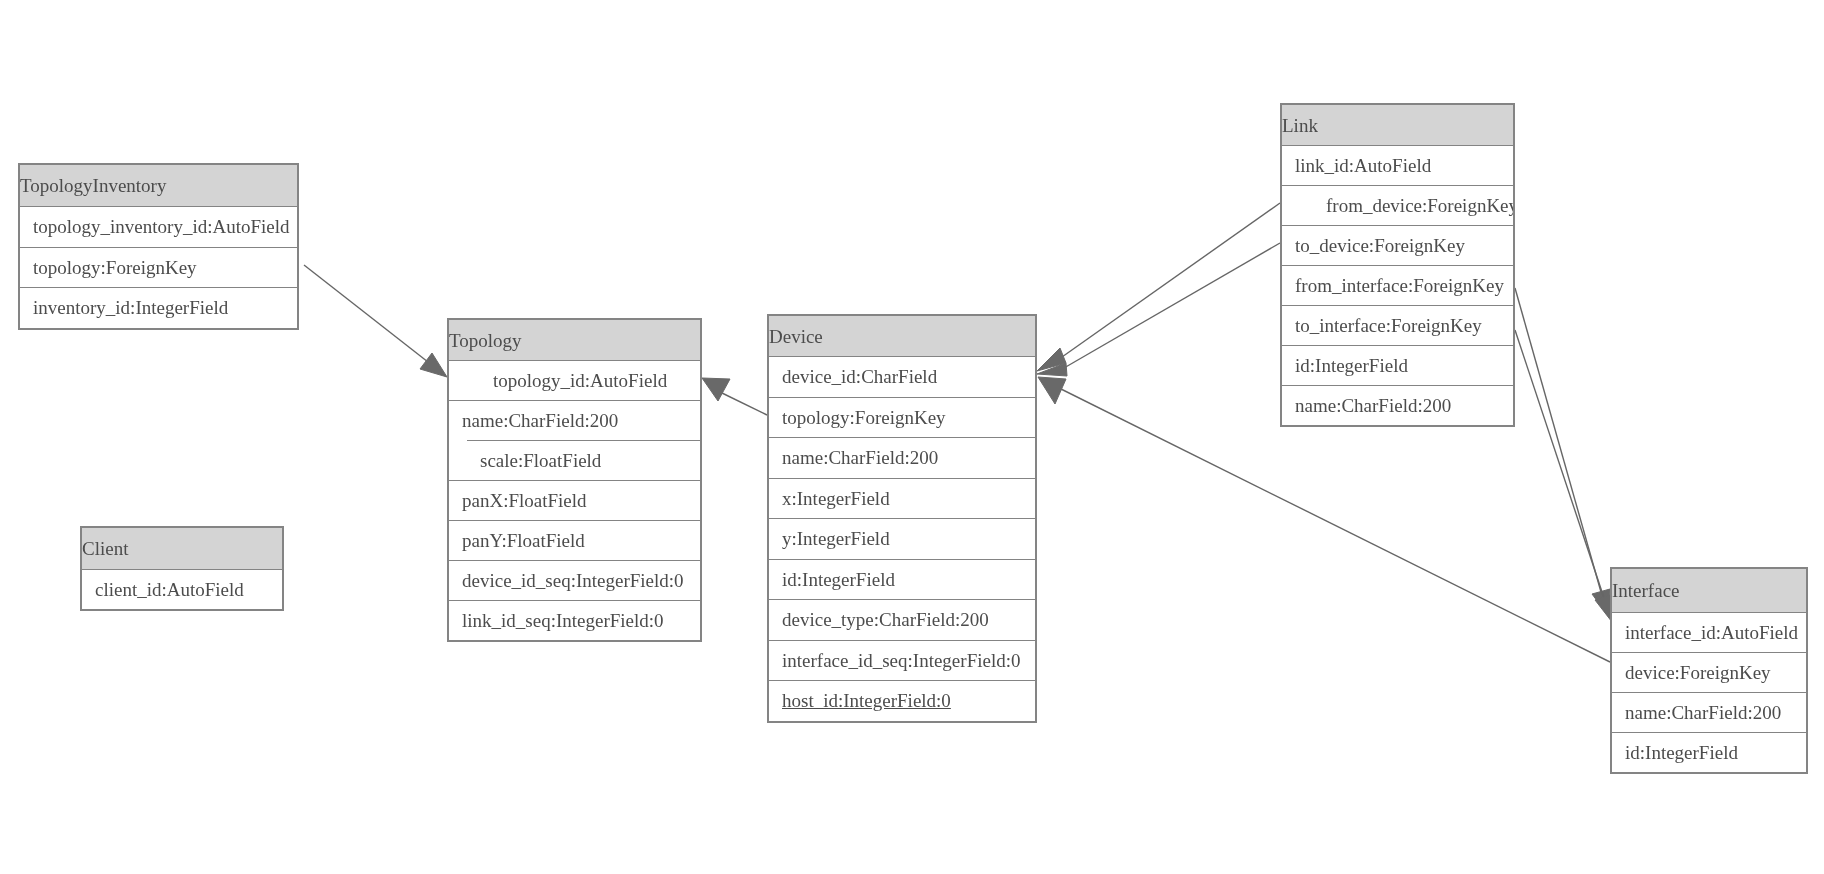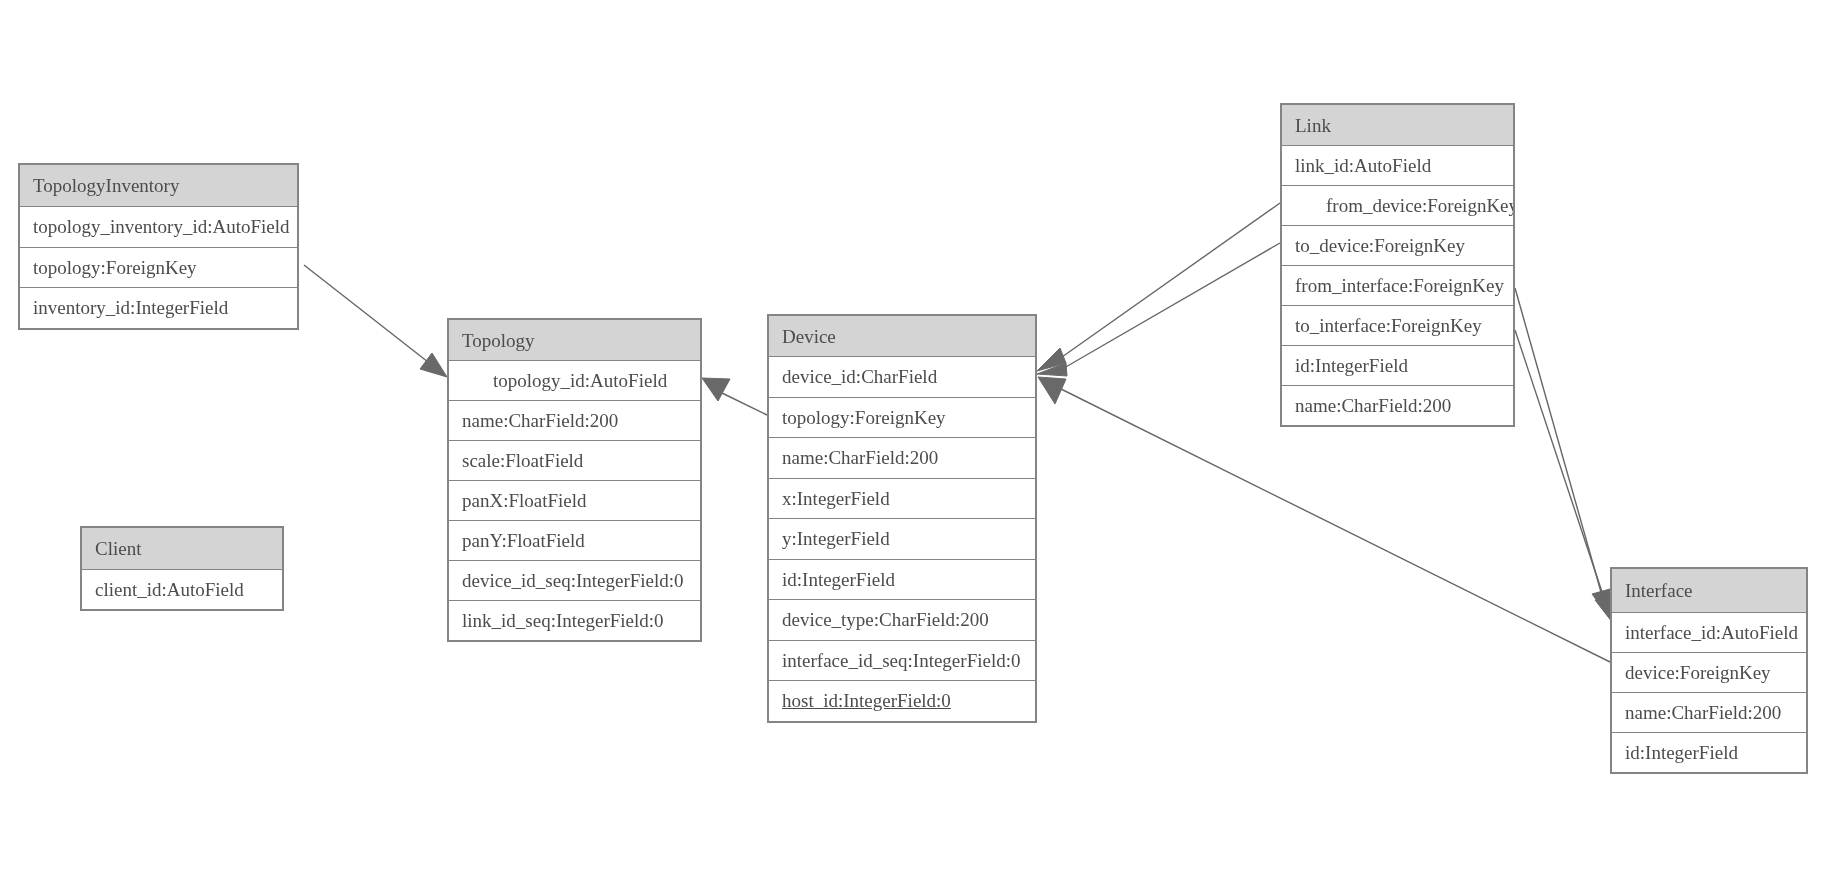--- a/index.html
+++ b/index.html
@@ -10,21 +10,21 @@
   }
   #edges{position:absolute;left:0;top:0;width:1824px;height:874px;}
   .db-table{
     position:absolute;box-sizing:border-box;
     border:2px solid var(--border,#848484);
     background:#fff;color:var(--text,#4c4c4c);
     font-size:19px;line-height:1;
   }
   .db-header{
     box-sizing:border-box;display:flex;align-items:center;
-    padding-left:13px;background:var(--header-fill,#d4d4d4);
+    background:var(--header-fill,#d4d4d4);
     white-space:nowrap;overflow:hidden;
   }
   .db-row{
     box-sizing:border-box;display:flex;align-items:center;
     padding-left:13px;background:#fff;
     border-top:1.5px solid var(--border,#848484);
     white-space:nowrap;overflow:hidden;
   }
 </style>
 </head>
@@ -51,21 +51,21 @@
       <div class="db-table" style="left: 18px; top: 163px; width: 281px;">
         <div class="db-header" style="height: 41px;">TopologyInventory</div>
         <div class="db-row" style="height: 40.5px;">topology_inventory_id:AutoField</div>
         <div class="db-row" style="height: 40.5px;">topology:ForeignKey</div>
         <div class="db-row" style="height: 40.5px;">inventory_id:IntegerField</div>
       </div>
       <div class="db-table" style="left: 447px; top: 318px; width: 255px;">
         <div class="db-header" style="height: 40px;">Topology</div>
         <div class="db-row" style="height: 40px; padding-left: 44px;">topology_id:AutoField</div>
         <div class="db-row" style="height: 40px;">name:CharField:200</div>
-        <div class="db-row" style="height: 40px;">scale:FloatField</div>
+        <div class="db-row" style="height: 40px; margin-left: 18px;">scale:FloatField</div>
         <div class="db-row" style="height: 40px;">panX:FloatField</div>
         <div class="db-row" style="height: 40px;">panY:FloatField</div>
         <div class="db-row" style="height: 40px;">device_id_seq:IntegerField:0</div>
         <div class="db-row" style="height: 40px;">link_id_seq:IntegerField:0</div>
       </div>
       <div class="db-table" style="left: 80px; top: 526px; width: 204px;">
         <div class="db-header" style="height: 41px;">Client</div>
         <div class="db-row" style="height: 40px;">client_id:AutoField</div>
       </div>
       <div class="db-table" style="left: 767px; top: 314px; width: 270px;">

